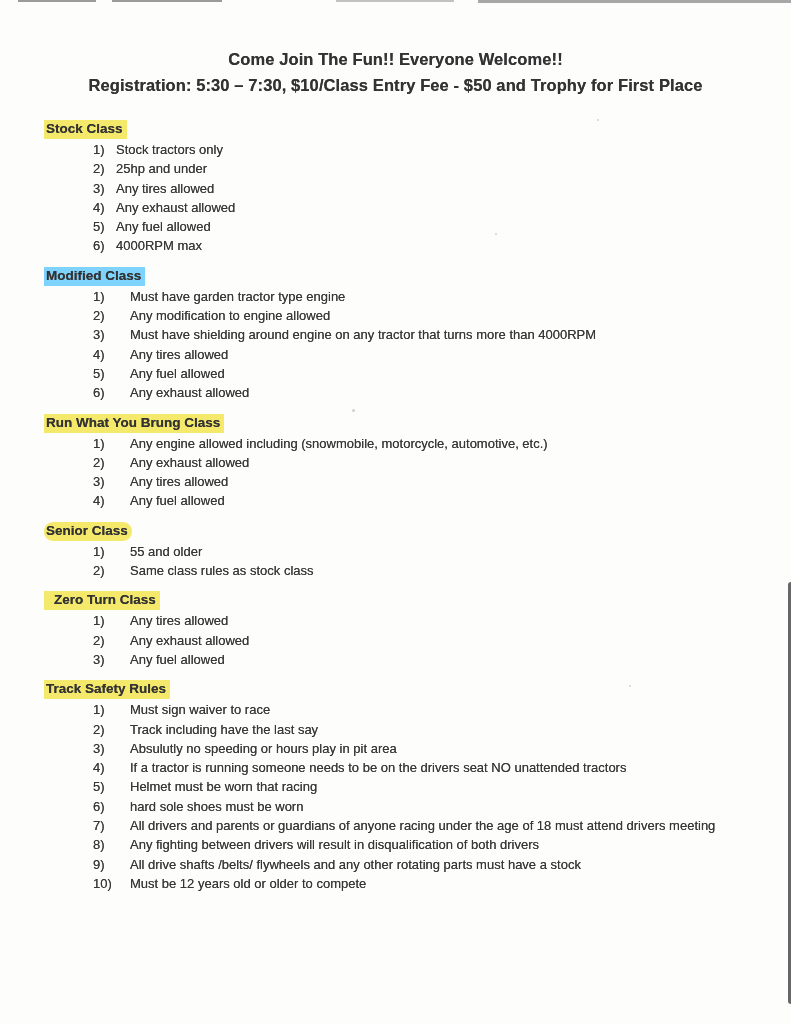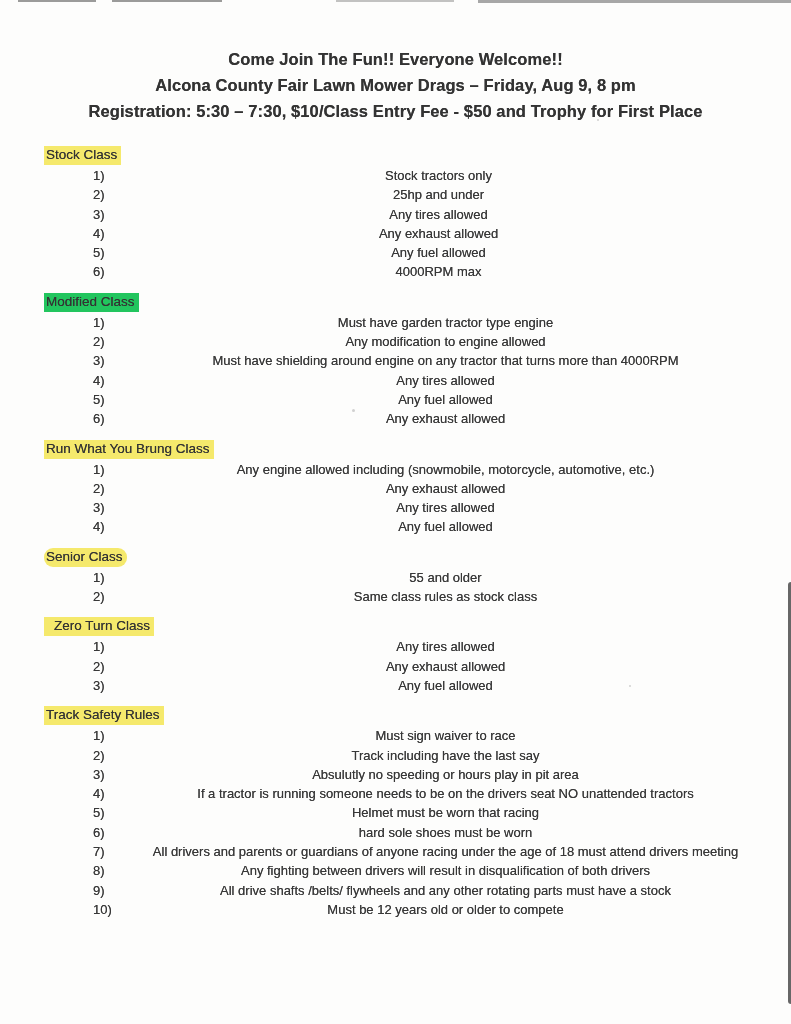--- a/index.html
+++ b/index.html
@@ -46,49 +46,48 @@
   .content { padding-left: 44px; padding-right: 30px; }
 
   .class-section { margin-top: 10px; }
   .class-section.s0 { margin-top: 21px; }
 
   .section-title {
     display: inline-block;
     margin: 0 12px 1px 0;
     padding: 1px 4px 2px 2px;
     font-size: 13.5px;
-    font-weight: normal;
+    font-weight: bold;
     line-height: 16px;
     color: #333;
   }
 
   ol.rules-list { margin: 0; padding: 0 0 0 49px; list-style: none; }
   ol.rules-list li { display: flex; font-size: 13px; line-height: 19.3px; }
   ol.rules-list .num { flex: 0 0 37px; }
   .class-section.s0 ol.rules-list .num { flex-basis: 23px; }
-  ol.rules-list .txt { flex: 1; text-align: center; }
+  ol.rules-list .txt { flex: 1; }
 </style>
 </head>
 <body>
 
 <div class="scan-page">
 
   <div class="artifact top-strip ts1"></div>
   <div class="artifact top-strip ts2"></div>
   <div class="artifact top-strip ts3"></div>
   <div class="artifact top-strip ts4"></div>
   <div class="artifact right-line"></div>
   <div class="artifact speck sp1"></div>
   <div class="artifact speck sp2"></div>
   <div class="artifact speck sp3"></div>
   <div class="artifact speck sp4"></div>
 
   <header class="flyer-header">
     <p>Come Join The Fun!!  Everyone Welcome!!</p>
-    <p>Alcona County Fair Lawn Mower Drags – Friday, Aug 9, 8 pm</p>
     <p>Registration:  5:30 – 7:30, $10/Class Entry Fee - $50 and Trophy for First Place</p>
   </header>
 
   <main class="content" id="sections">
       <section class="class-section s0"><h2 class="section-title" style="background: rgb(245, 233, 108);">Stock Class</h2><ol class="rules-list">
           <li>
             <span class="num">1)</span>
             <span class="txt">Stock tractors only</span>
           </li>
           <li>
@@ -105,21 +104,21 @@
           </li>
           <li>
             <span class="num">5)</span>
             <span class="txt">Any fuel allowed</span>
           </li>
           <li>
             <span class="num">6)</span>
             <span class="txt">4000RPM max</span>
           </li>
         </ol></section>
-      <section class="class-section s1"><h2 class="section-title" style="background: #22c55e;">Modified Class</h2><ol class="rules-list">
+      <section class="class-section s1"><h2 class="section-title" style="background: #7dd3fc;">Modified Class</h2><ol class="rules-list">
           <li>
             <span class="num">1)</span>
             <span class="txt">Must have garden tractor type engine</span>
           </li>
           <li>
             <span class="num">2)</span>
             <span class="txt">Any modification to engine allowed</span>
           </li>
           <li>
             <span class="num">3)</span>

